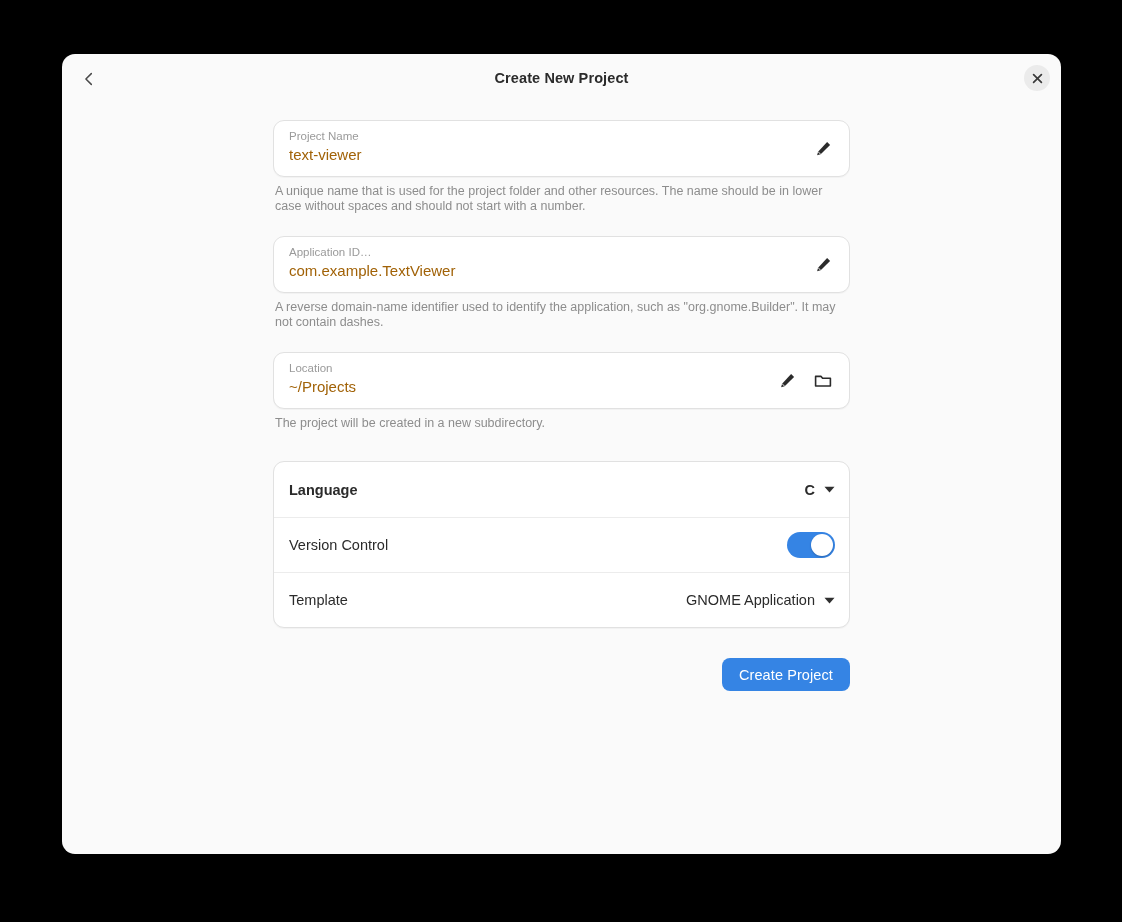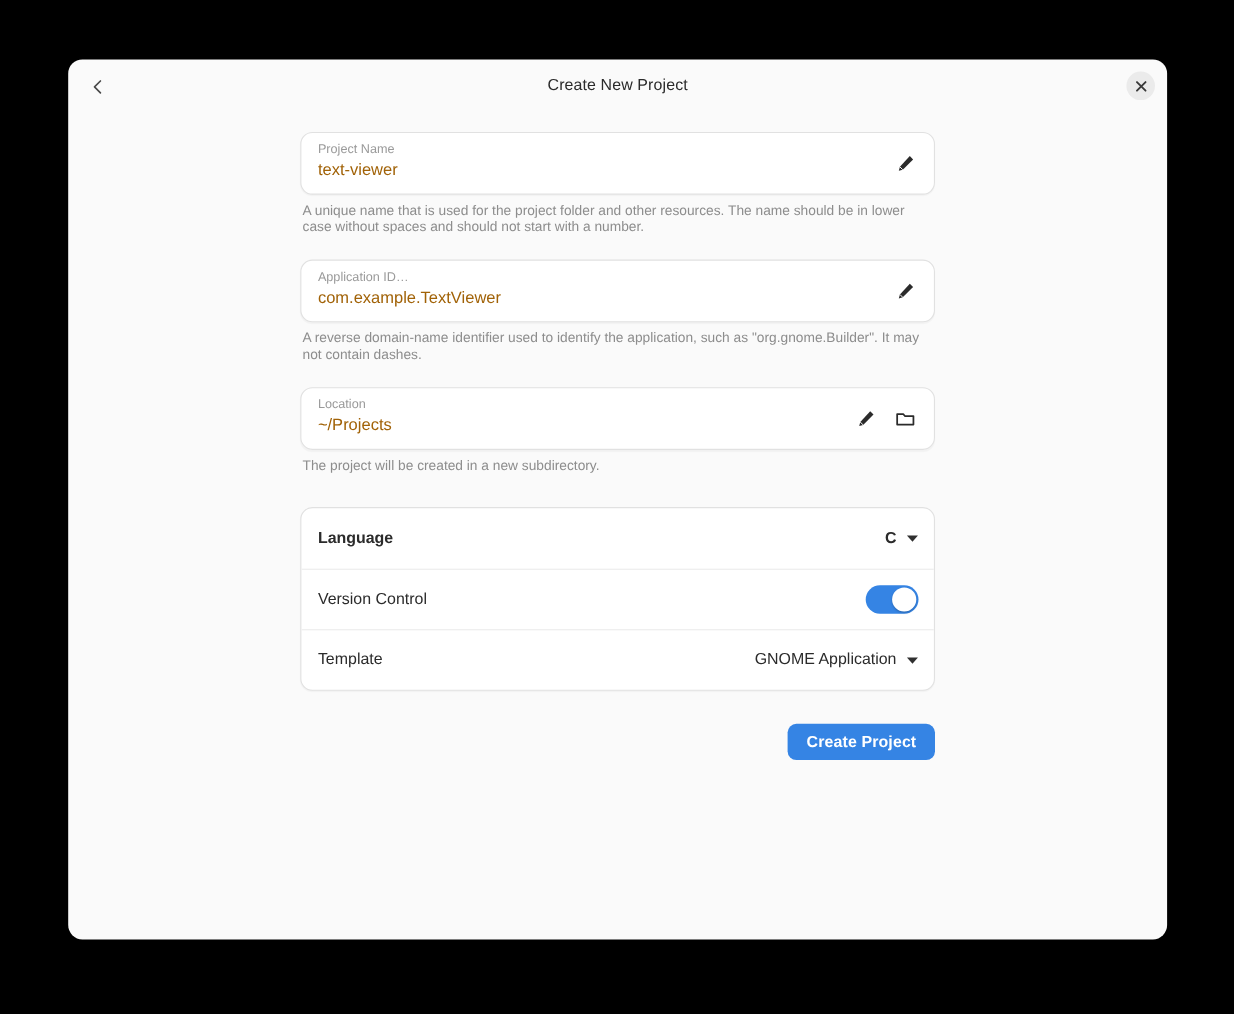--- a/index.html
+++ b/index.html
@@ -34,21 +34,21 @@
     border-radius: 7px;
     cursor: pointer;
   }
   #back-btn svg { display: block; }
   #dialog-title {
     position: absolute;
     left: 0; right: 0; top: 0;
     height: 48px;
     display: flex; align-items: center; justify-content: center;
     font-size: 14.5px;
-    font-weight: normal;
+    font-weight: bold;
     color: #2b2b2b;
     letter-spacing: 0.1px;
   }
   #close-btn {
     position: absolute;
     right: 11px; top: 11px;
     width: 26px; height: 26px;
     border-radius: 50%;
     background: #ebebeb;
     display: flex; align-items: center; justify-content: center;
@@ -163,21 +163,21 @@
   
   #footer {
     display: flex;
     justify-content: flex-end;
     padding-top: 30px;
   }
   #create-btn {
     background: #3584e4;
     color: #ffffff;
     font-size: 14.5px;
-    font-weight: bold;
+    font-weight: normal;
     border: none;
     border-radius: 8px;
     height: 33px;
     padding: 0 17px;
     cursor: pointer;
     font-family: "Liberation Sans", sans-serif;
     letter-spacing: 0.1px;
   }
 </style>
 </head>

